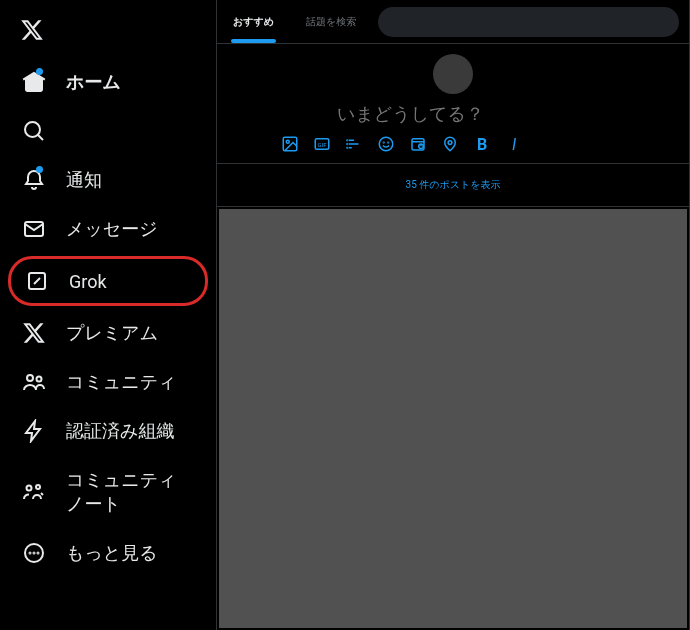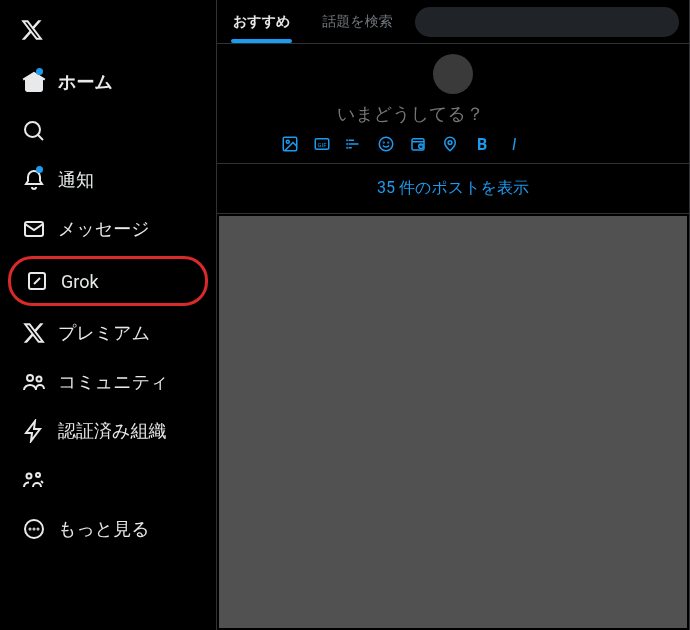--- a/index.html
+++ b/index.html
@@ -24,21 +24,21 @@
   width: 48px;
 }
 .nav {
   display: flex;
   flex-direction: column;
   gap: 5px;
 }
 .nav-item {
   display: flex;
   align-items: center;
-  gap: 12px;
+  gap: 20px;
   padding: 10px 14px;
   border-radius: 999px;
   cursor: pointer;
   font-size: 18px;
   position: relative;
 }
 .nav-item.active { font-weight: 700; }
 .nav-item .icon { width: 24px; height: 24px; display: flex; align-items: center; justify-content: center; flex-shrink: 0; }
 .nav-item .icon svg { width: 24px; height: 24px; }
 .badge-dot {
@@ -66,21 +66,21 @@
   align-items: center;
   border-bottom: 1px solid #2f3336;
   height: 44px;
 }
 .tab {
   padding: 0 16px;
   height: 100%;
   display: flex;
   align-items: center;
   color: #71767b;
-  font-size: 14px;
+  font-size: 10px;
   cursor: pointer;
   position: relative;
 }
 .tab.active { color: #e7e9ea; font-weight: 700; }
 .tab.active::after {
   content: "";
   position: absolute;
   bottom: 0;
   left: 14px;
   right: 14px;
@@ -142,21 +142,21 @@
   font-weight: 700;
   font-size: 13px;
   border: none;
   border-radius: 999px;
   padding: 7px 16px;
   cursor: pointer;
 }
 .show-posts {
   text-align: center;
   color: #1d9bf0;
-  font-size: 16px;
+  font-size: 10px;
   padding: 14px 0;
   border-bottom: 1px solid #2f3336;
   cursor: pointer;
 }
 .feed {
   flex: 1;
   background: #515151;
   margin: 2px;
 }
 </style>
@@ -254,20 +254,21 @@
     <div class="nav-item">
       <span class="icon">
         <svg viewBox="0 0 24 24" fill="none" stroke="#e7e9ea" stroke-width="2">
             <circle cx="7" cy="8" r="2.5"></circle>
             <circle cx="16" cy="7" r="2"></circle>
             <path d="M2 19c0-3 2.5-4.5 5-4.5"></path>
             <path d="M11 19c0-2.5 2-4 4-4s4 1.5 4 4"></path>
             <path d="M19 13l2 2"></path>
           </svg>
       </span>
+      <span>コミュニティノート</span>
     </div>
 
 
     <div class="nav-item">
       <span class="icon">
         <svg viewBox="0 0 24 24" fill="none" stroke="#e7e9ea" stroke-width="2">
             <circle cx="12" cy="12" r="9"></circle>
             <circle cx="8" cy="12" r="0.5" fill="#e7e9ea"></circle>
             <circle cx="12" cy="12" r="0.5" fill="#e7e9ea"></circle>
             <circle cx="16" cy="12" r="0.5" fill="#e7e9ea"></circle>

